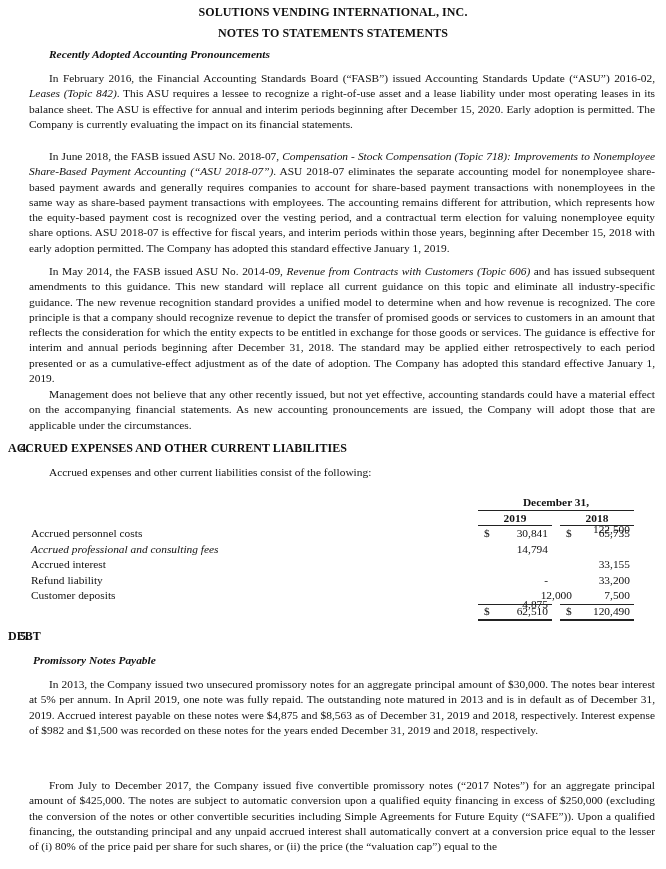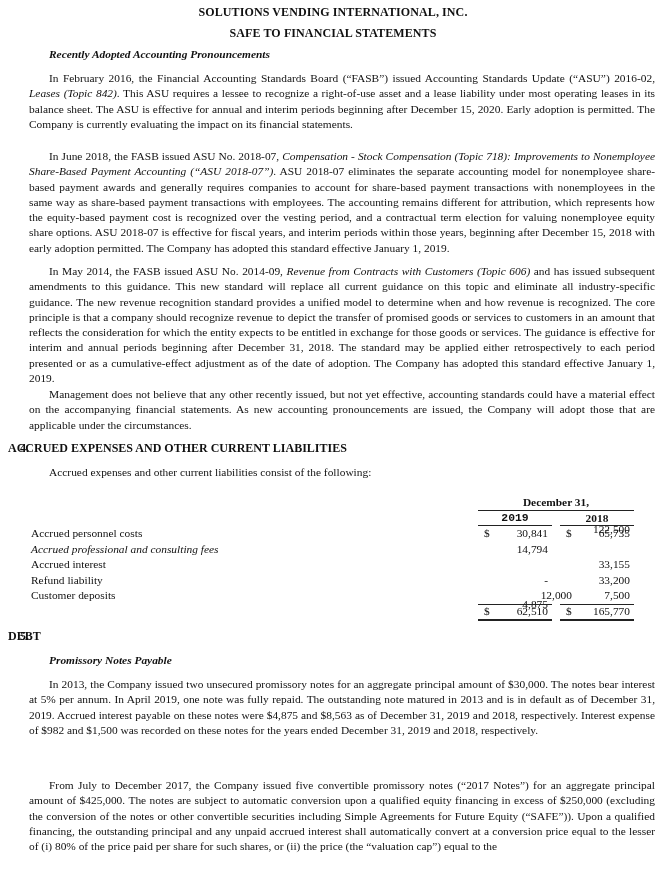--- a/index.html
+++ b/index.html
@@ -85,40 +85,40 @@
       text-align: right;
       width: 70px;
     }
   </style>
 </head>
 <body>
 
 <div class="page">
 
   <div class="center-title" style="top:5px;">SOLUTIONS VENDING INTERNATIONAL, INC.</div>
-  <div class="center-title" style="top:26px;">SAFE TO FINANCIAL STATEMENTS</div>
+  <div class="center-title" style="top:26px;">NOTES TO STATEMENTS STATEMENTS</div>
 
   <div class="sub-head" style="left:49px; top:47px;">Recently Adopted Accounting Pronouncements</div>
 
   <p class="para" style="top:71px;"><span>In February 2016, the Financial Accounting Standards Board (“FASB”) issued Accounting Standards Update (“ASU”) 2016-02, </span><i>Leases (Topic 842)</i><span>. This ASU requires a lessee to recognize a right-of-use asset and a lease liability under most operating leases in its balance sheet. The ASU is effective for annual and interim periods beginning after December 15, 2020. Early adoption is permitted. The Company is currently evaluating the impact on its financial statements.</span></p>
 
   <p class="para" style="top:149px;"><span>In June 2018, the FASB issued ASU No. 2018-07, </span><i>Compensation - Stock Compensation (Topic 718): Improvements to Nonemployee Share-Based Payment Accounting (“ASU 2018-07”)</i><span>. ASU 2018-07 eliminates the separate accounting model for nonemployee share-based payment awards and generally requires companies to account for share-based payment transactions with nonemployees in the same way as share-based payment transactions with employees. The accounting remains different for attribution, which represents how the equity-based payment cost is recognized over the vesting period, and a contractual term election for valuing nonemployee equity share options. ASU 2018-07 is effective for fiscal years, and interim periods within those years, beginning after December 15, 2018 with early adoption permitted. The Company has adopted this standard effective January 1, 2019.</span></p>
 
   <p class="para" style="top:264px;"><span>In May 2014, the FASB issued ASU No. 2014-09, </span><i>Revenue from Contracts with Customers (Topic 606)</i><span> and has issued subsequent amendments to this guidance. This new standard will replace all current guidance on this topic and eliminate all industry-specific guidance. The new revenue recognition standard provides a unified model to determine when and how revenue is recognized. The core principle is that a company should recognize revenue to depict the transfer of promised goods or services to customers in an amount that reflects the consideration for which the entity expects to be entitled in exchange for those goods or services. The guidance is effective for interim and annual periods beginning after December 31, 2018. The standard may be applied either retrospectively to each period presented or as a cumulative-effect adjustment as of the date of adoption. The Company has adopted this standard effective January 1, 2019.</span></p>
 
   <p class="para" style="top:387px;">Management does not believe that any other recently issued, but not yet effective, accounting standards could have a material effect on the accompanying financial statements. As new accounting pronouncements are issued, the Company will adopt those that are applicable under the circumstances.</p>
 
   <div class="section-head" style="top:441px;"><span class="num">4.</span><span>ACCRUED EXPENSES AND OTHER CURRENT LIABILITIES</span></div>
 
   <div class="plain" style="top:465px;">Accrued expenses and other current liabilities consist of the following:</div>
 
   <div>
     <div class="tbl-head" style="left:478px; width:156px; top:495px;">December 31,</div>
     <div class="rule" style="left:478px; width:156px; top:510px; height:1px;"></div>
-    <div class="tbl-head" style="left:478px; width:74px; top:511px;font-family:Liberation Mono, monospace;">2019</div>
+    <div class="tbl-head" style="left:478px; width:74px; top:511px;">2019</div>
     <div class="tbl-head" style="left:560px; width:74px; top:511px;">2018</div>
     <div class="rule" style="left:478px; width:74px; top:525px; height:1px;"></div>
     <div class="rule" style="left:560px; width:74px; top:525px; height:1px;"></div>
 
     <div id="table-rows">
         <div>
           <span class="tbl-label" style="top: 526px;">Accrued personnel costs</span>
           <span class="cur" style="left: 484px; top: 526px;">$</span>
           <span class="cur" style="left: 566px; top: 526px;">$</span>
           <span class="num" style="left: 478px; top: 526px;">30,841</span>
@@ -146,28 +146,28 @@
         </div>
       </div>
 
     <div class="rule" style="left:478px; width:74px; top:604px; height:1px;"></div>
     <div class="rule" style="left:560px; width:74px; top:604px; height:1px;"></div>
 
     <div>
       <span class="cur" style="left:484px; top:604px;">$</span>
       <span class="num" style="left:478px; top:604px;">62,510</span>
       <span class="cur" style="left:566px; top:604px;">$</span>
-      <span class="num" style="left:560px; top:604px;">165,770</span>
+      <span class="num" style="left:560px; top:604px;">120,490</span>
     </div>
     <div class="rule" style="left:478px; width:74px; top:619px; height:2px;"></div>
     <div class="rule" style="left:560px; width:74px; top:619px; height:2px;"></div>
   </div>
 
   <div class="section-head" style="top:629px;"><span class="num">5.</span><span>DEBT</span></div>
 
-  <div class="sub-head" style="left:49px; top:653px;">Promissory Notes Payable</div>
+  <div class="sub-head" style="left:33px; top:653px;">Promissory Notes Payable</div>
 
   <p class="para" style="top:677px;">In 2013, the Company issued two unsecured promissory notes for an aggregate principal amount of $30,000.  The notes bear interest at 5% per annum. In April 2019, one note was fully repaid.  The outstanding note matured in 2013 and is in default as of December 31, 2019.  Accrued interest payable on these notes were $4,875 and $8,563 as of December 31, 2019 and 2018, respectively.  Interest expense of $982 and $1,500 was recorded on these notes for the years ended December 31, 2019 and 2018, respectively.</p>
 
 
   <p class="para" style="top:778px;">From July to December 2017, the Company issued five convertible promissory notes (“2017 Notes”) for an aggregate principal amount of $425,000.  The notes are subject to automatic conversion upon a qualified equity financing in excess of $250,000 (excluding the conversion of the notes or other convertible securities including Simple Agreements for Future Equity (“SAFE”)). Upon a qualified financing, the outstanding principal and any unpaid accrued interest shall automatically convert at a conversion price equal to the lesser of (i) 80% of the price paid per share for such shares, or (ii) the price (the “valuation cap”) equal to the</p>
 
 </div>
 
 </body></html>

